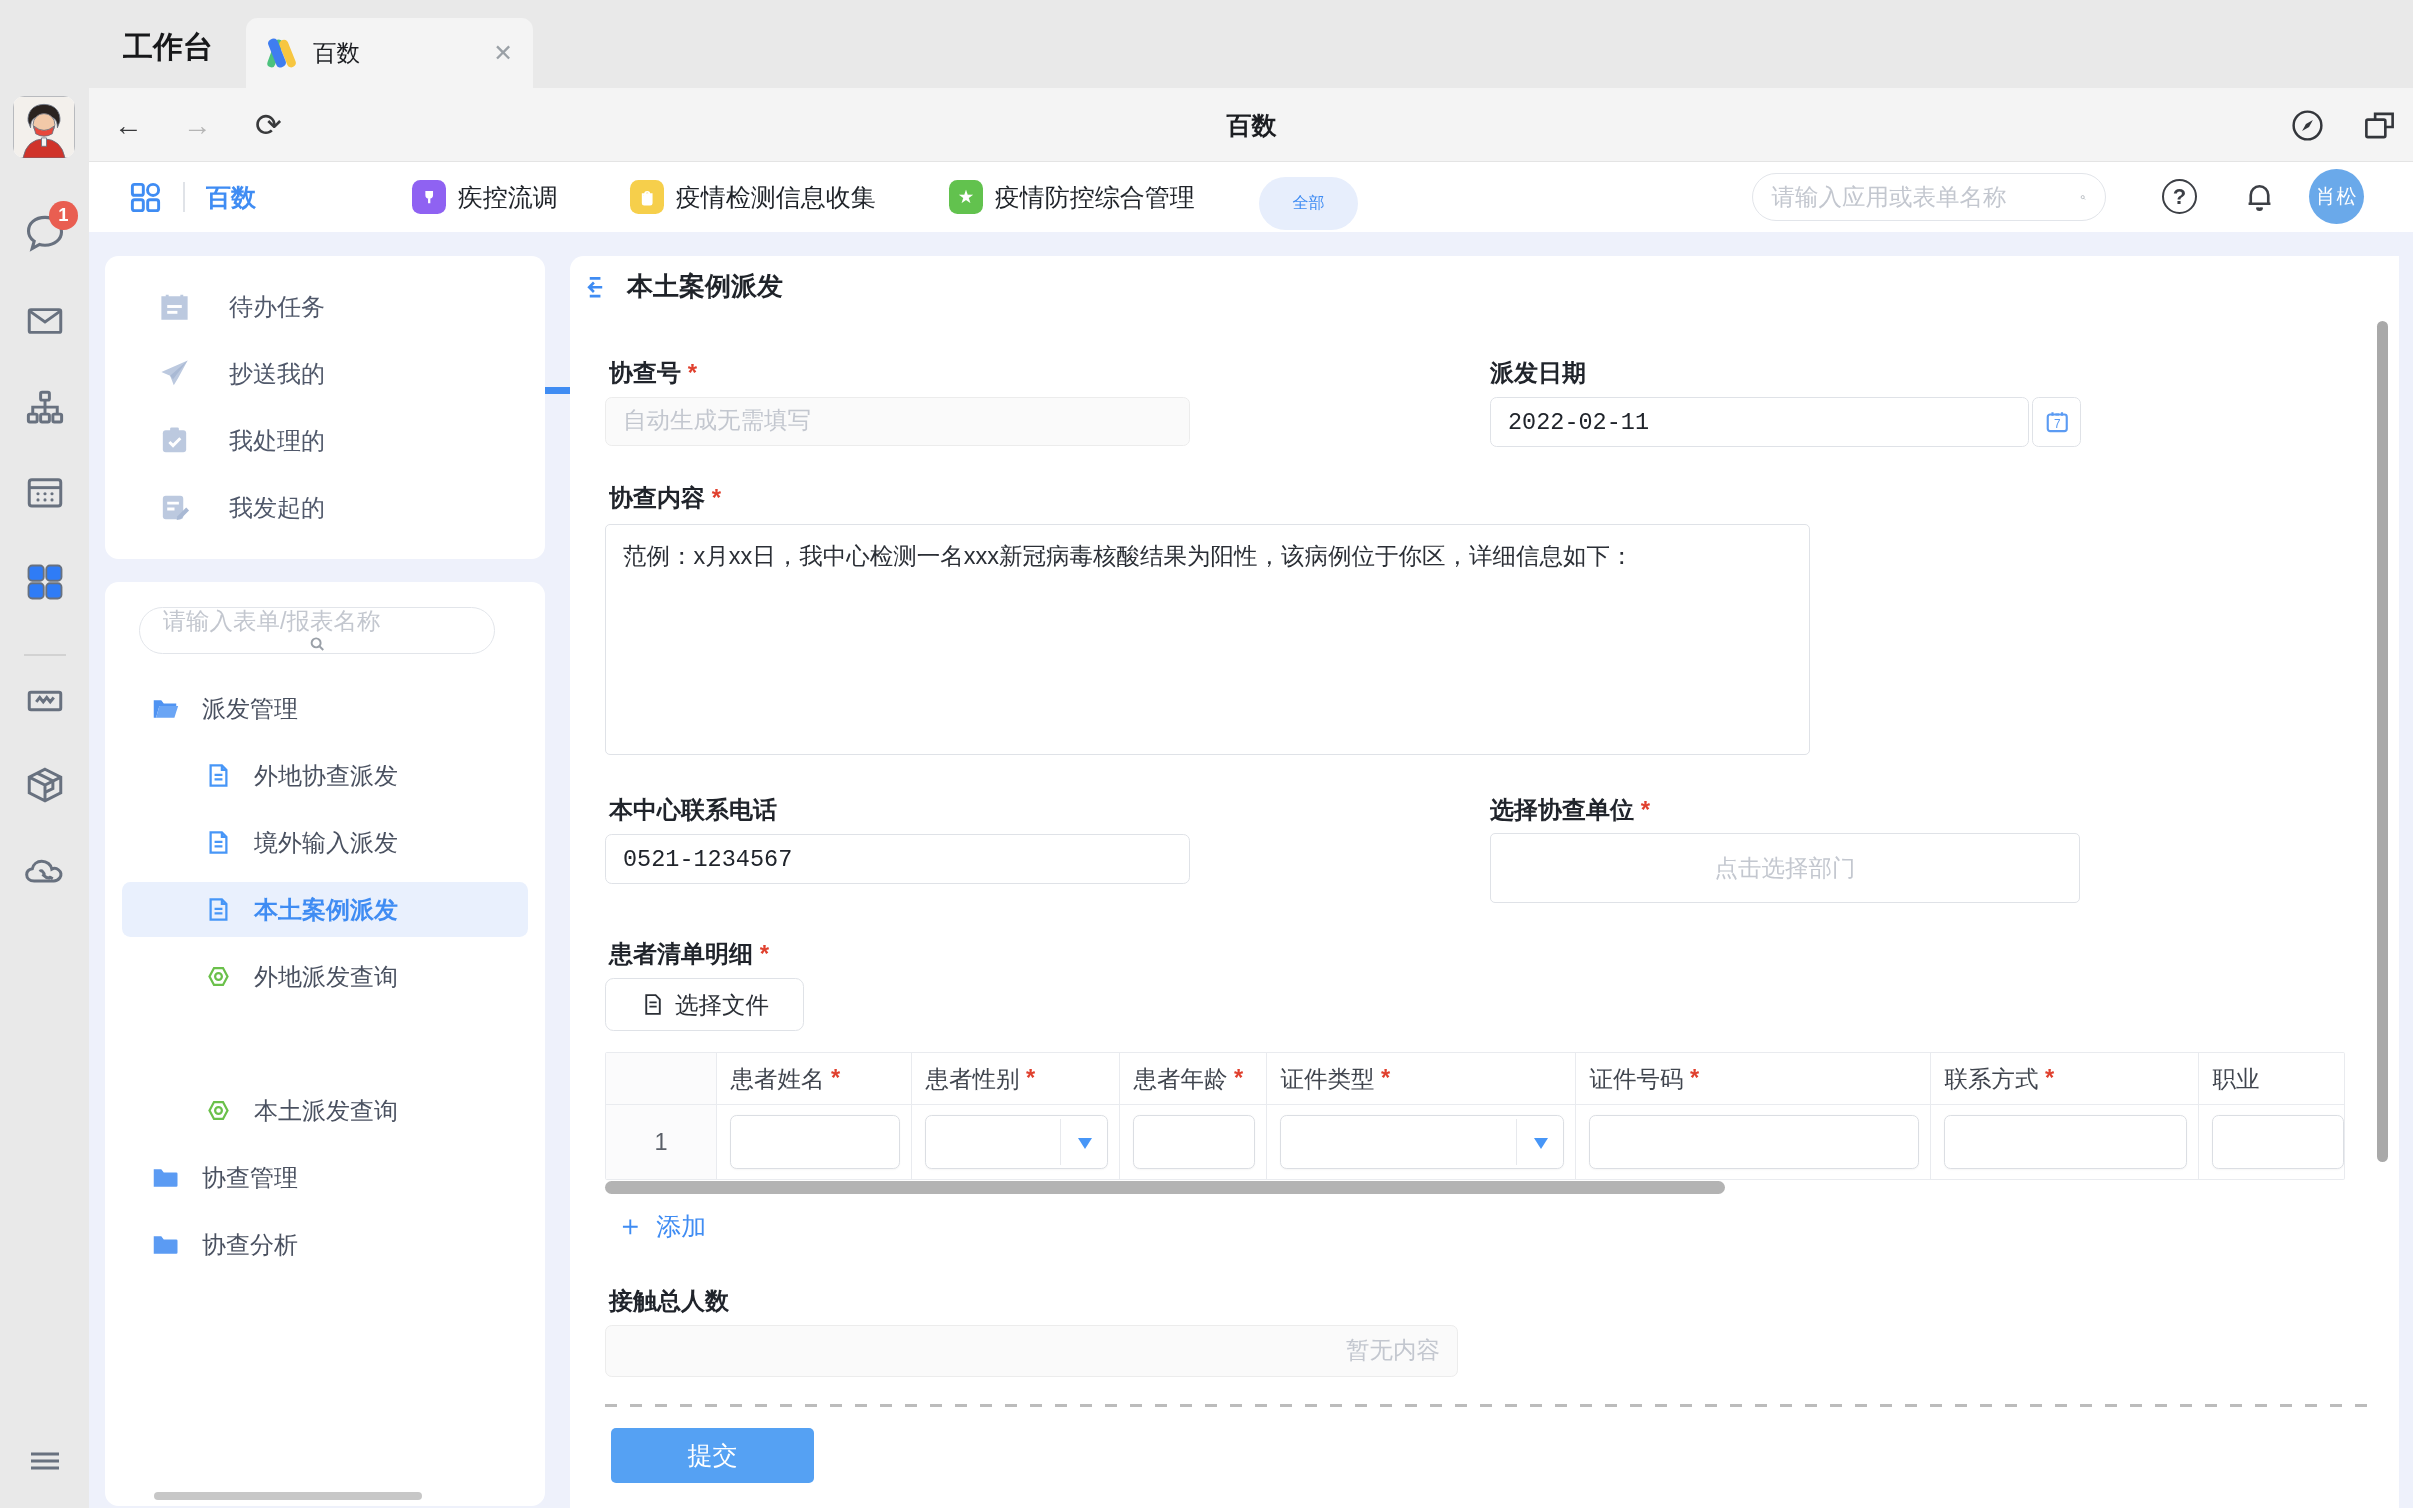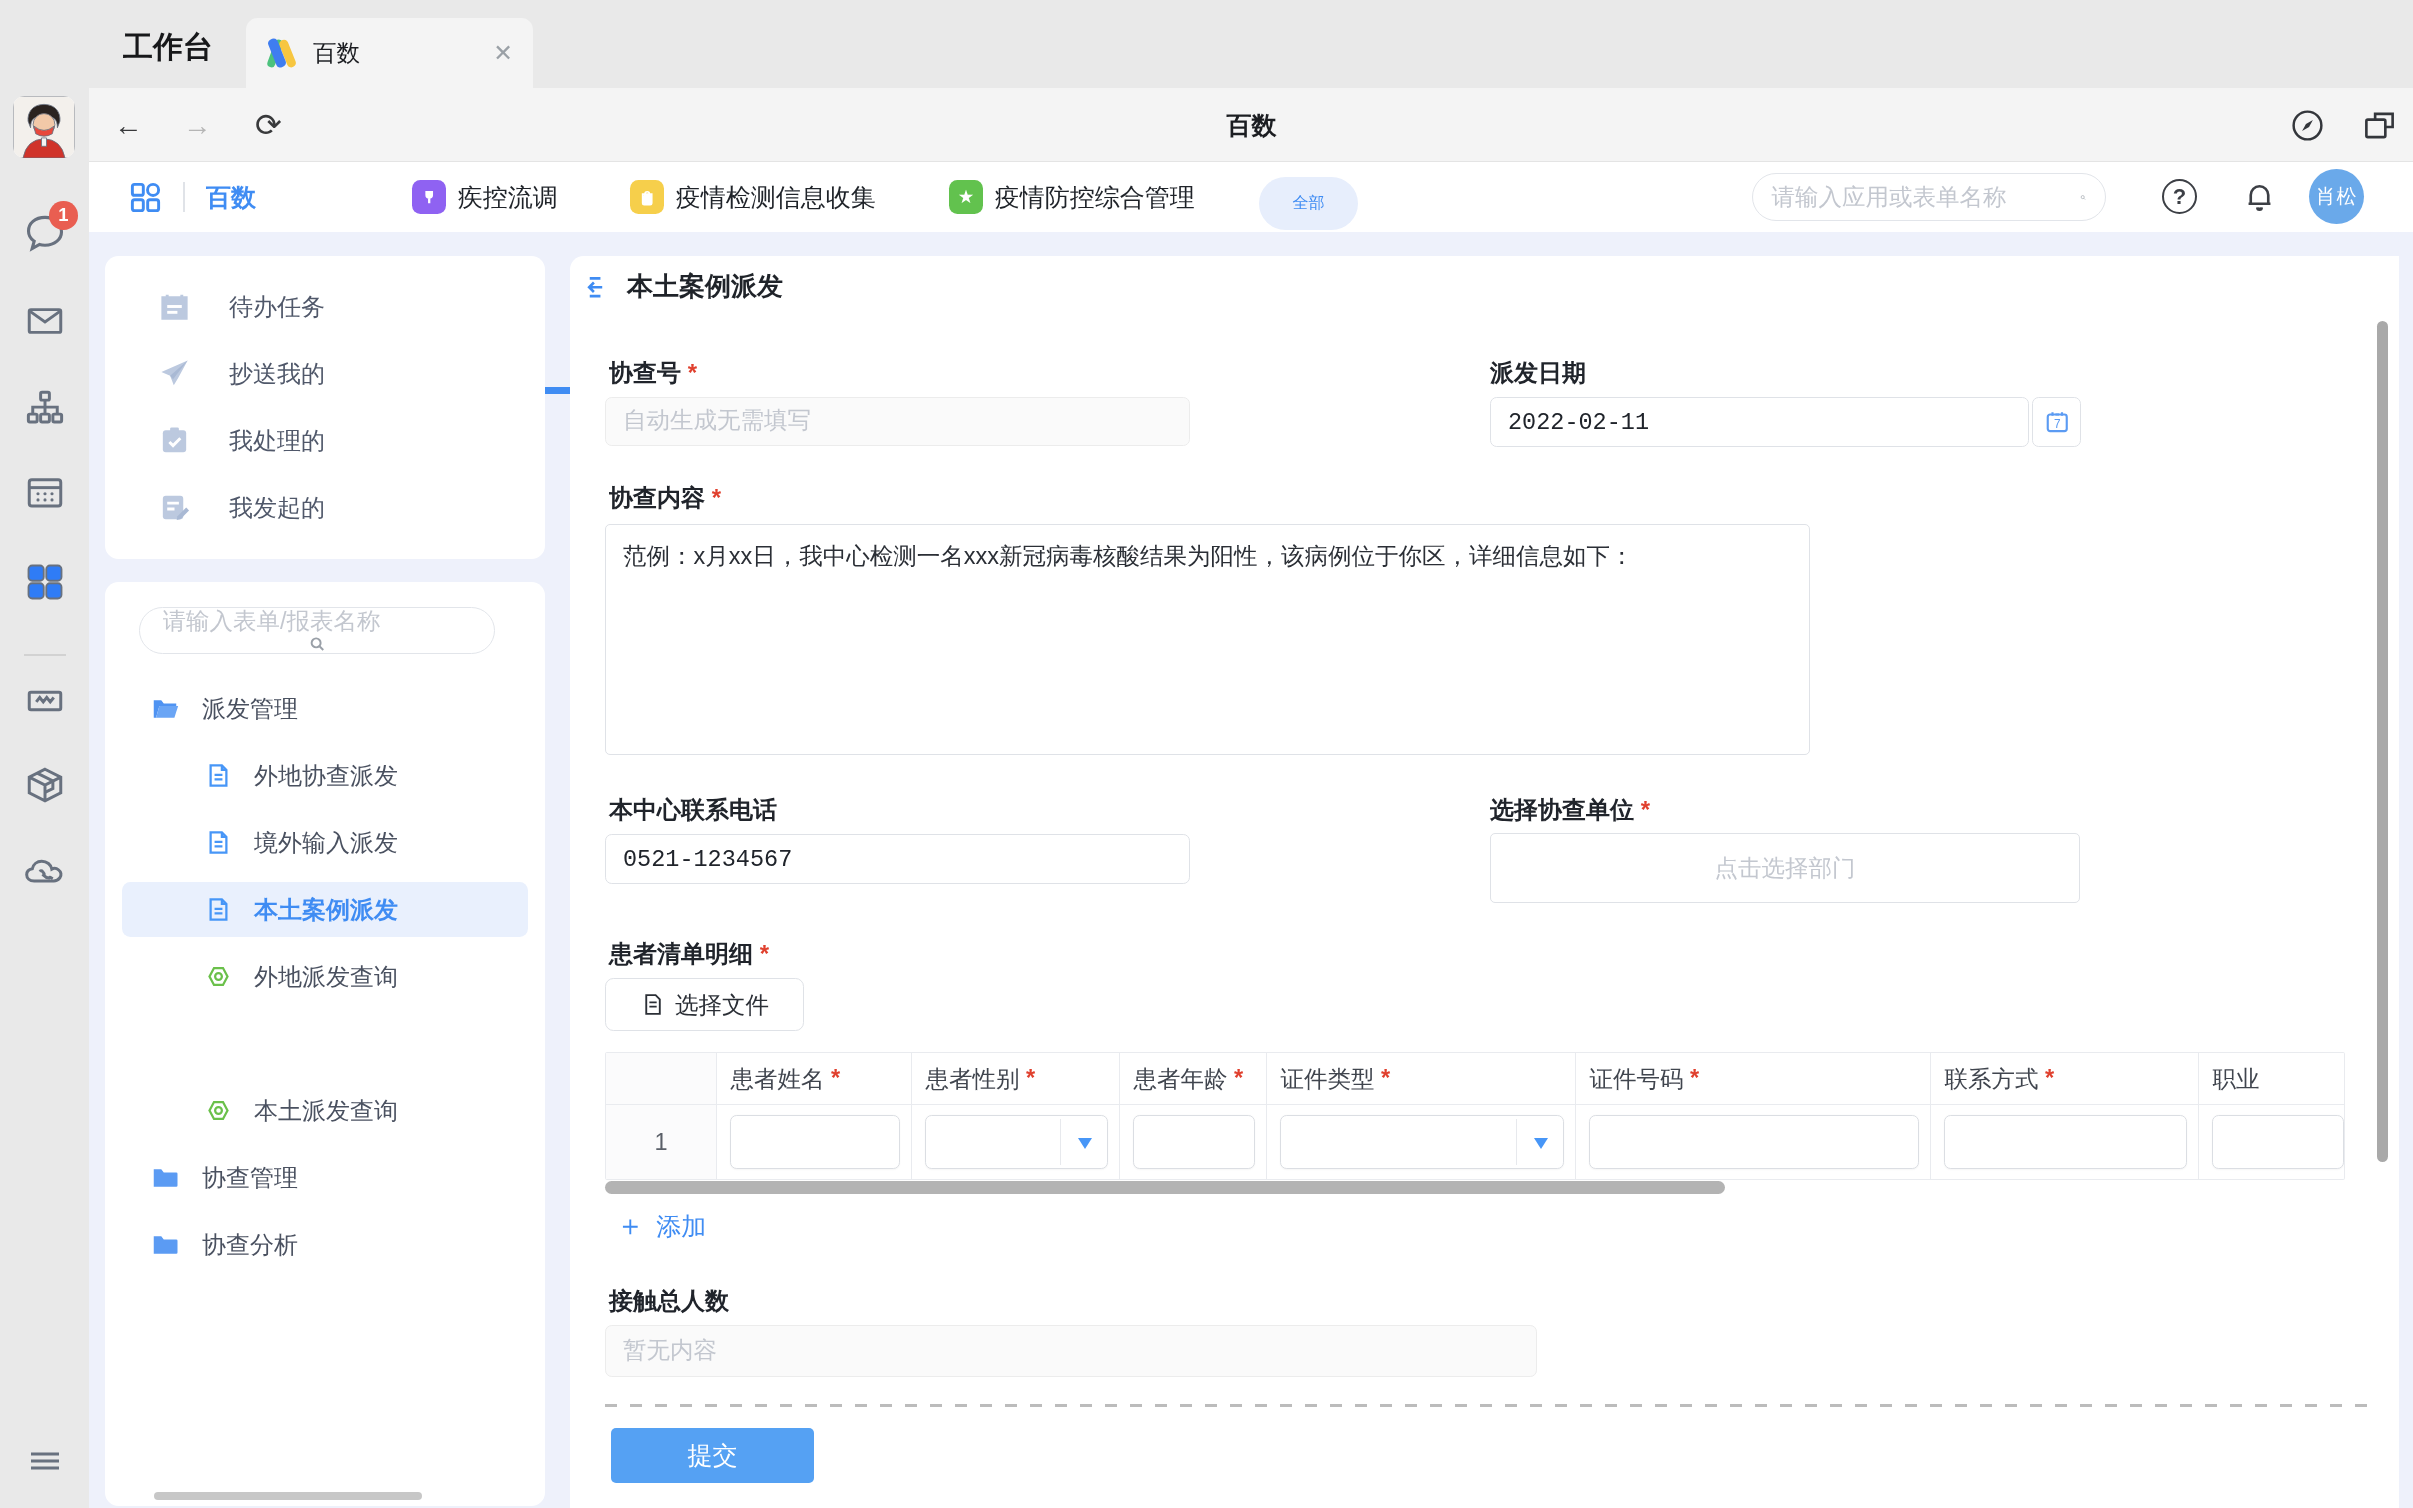--- a/index.html
+++ b/index.html
@@ -537,20 +537,20 @@
   <div class="h-scroll"></div>
 
   <div class="add-link">
     <span class="add-plus">＋</span>
     <span>添加</span>
   </div>
 
   <div class="f-label" style="left:39px;top:1029px;">
     <span>接触总人数</span>
   </div>
-  <input class="f-input disabled" style="left: 35px; top: 1069px; width: 932px; height: 52px;" placeholder="暂无内容">
+  <input class="f-input disabled" style="left: 35px; top: 1069px; width: 853px; height: 52px; text-align: right;" placeholder="暂无内容">
 
   <div class="dash-div"></div>
   <button class="submit-btn">提交</button>
 
   <div class="v-scroll"></div>
 </div>
 
 
 </body></html>

